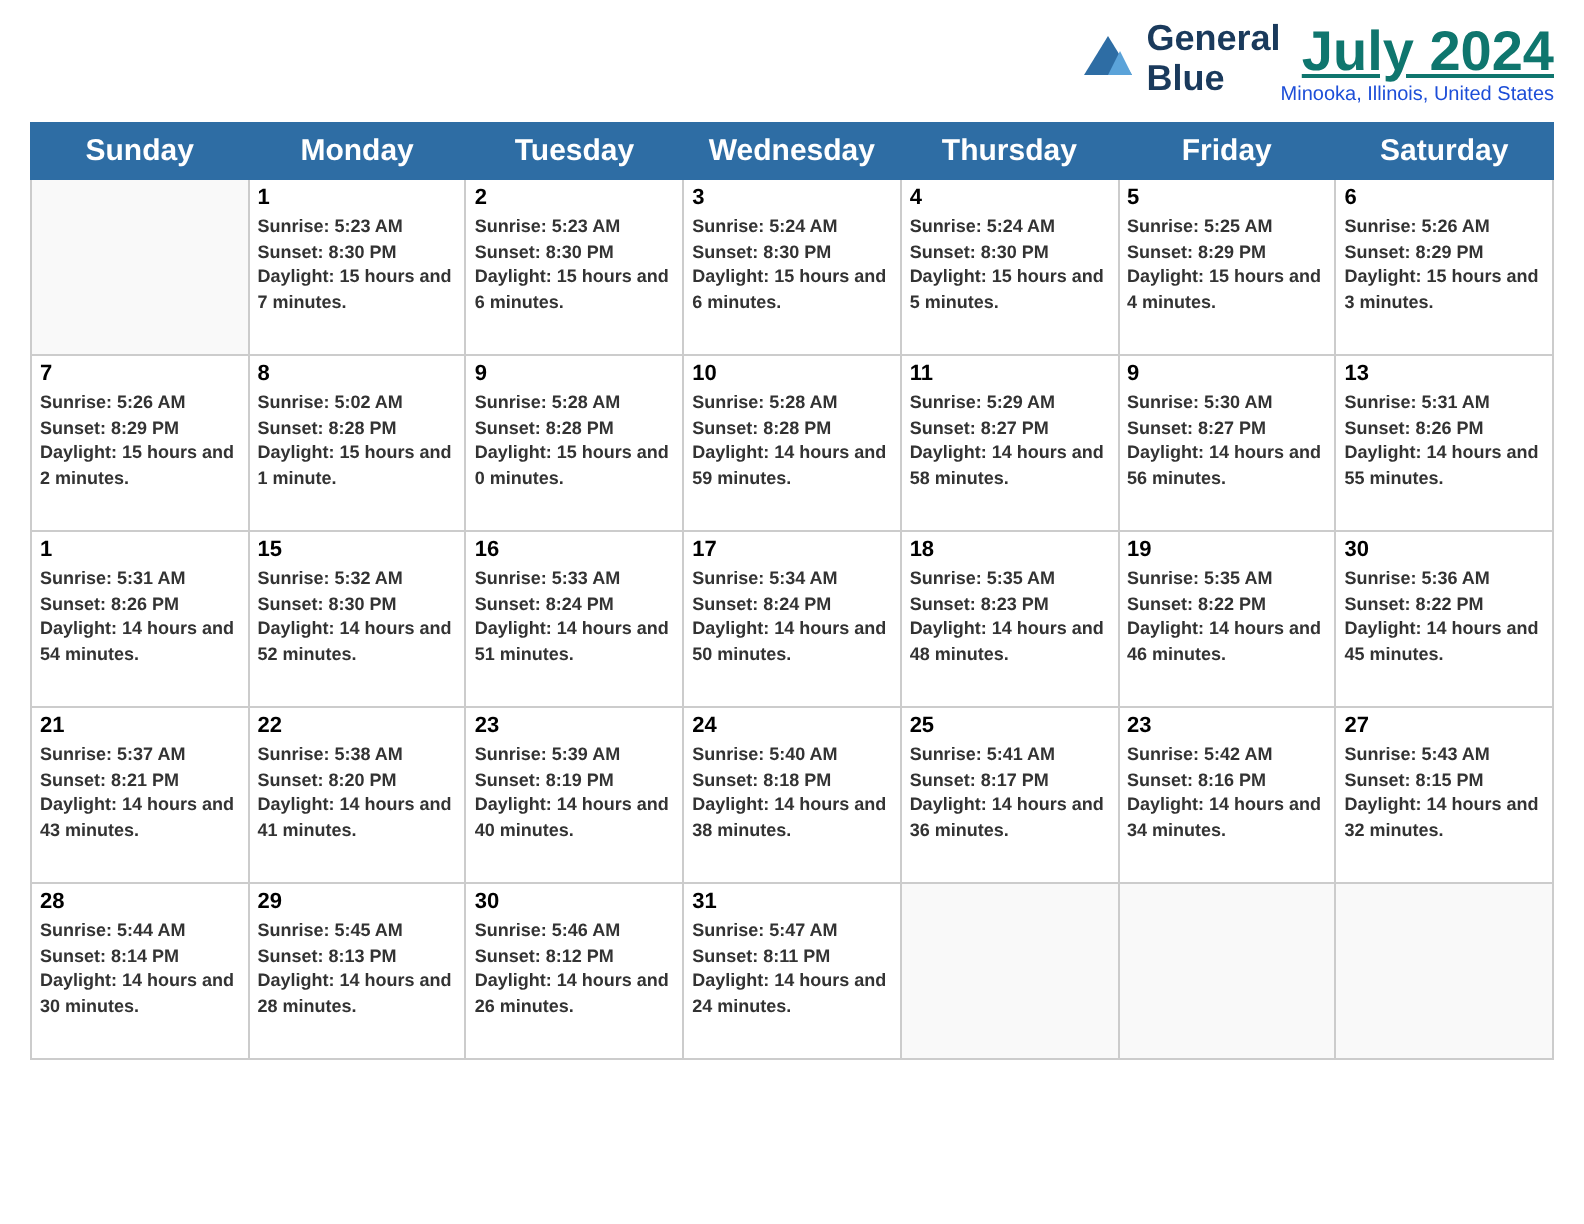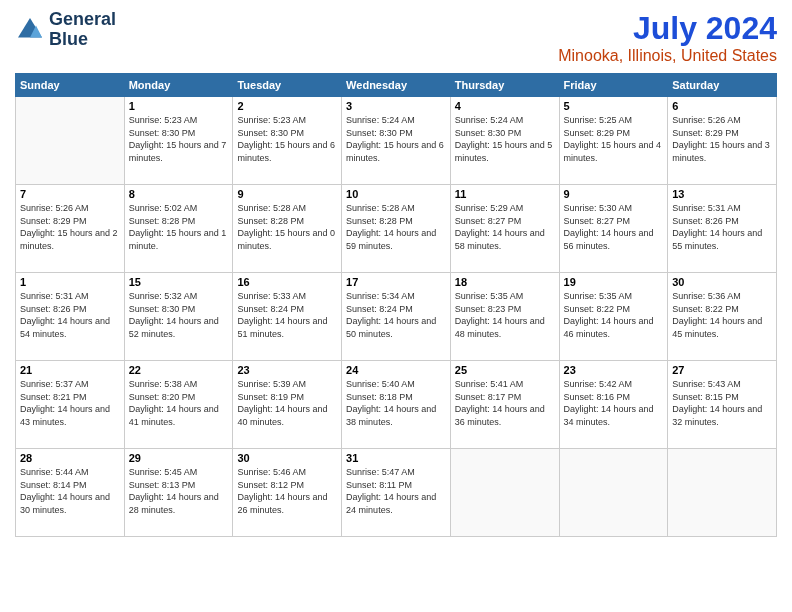--- a/index.html
+++ b/index.html
@@ -9,21 +9,21 @@
       width: 792px;
       height: 612px;
       overflow: hidden;
     }
     .container {
       width: 792px;
       padding: 10px 15px;
     }
     .header {
       display: flex;
-      justify-content: space-between;
+      justify-content: flex-end;
       align-items: flex-start;
       margin-bottom: 8px;
     }
     .logo {
       display: flex;
       align-items: center;
     }
     .logo-text {
       font-size: 18px;
       font-weight: bold;
@@ -32,40 +32,41 @@
     }
     .logo-icon {
       width: 30px;
       height: 30px;
       margin-right: 4px;
     }
     .title-block {
       text-align: right;
     }
     .month-title {
-      font-size: 32px;
-      font-weight: bold;
+      font-size: 28px;
+      font-weight: bold;
+      color: #0f766e;
+      text-decoration: underline;
+    }
+    .location {
+      font-size: 10px;
       color: #1d4ed8;
-    }
-    .location {
-      font-size: 16px;
-      color: #c2410c;
     }
     table {
       width: 100%;
       border-collapse: collapse;
       table-layout: fixed;
     }
     th {
       background-color: #2e6da4;
       color: #fff;
-      font-size: 11px;
+      font-size: 15px;
       font-weight: bold;
       padding: 5px 4px;
-      text-align: left;
+      text-align: center;
       border: 1px solid #2e6da4;
       margin-top: 24px;
     }
     td {
       border: 1px solid #ccc;
       vertical-align: top;
       padding: 3px 4px;
       font-size: 9.5px;
       color: #333;
       height: 88px;
@@ -77,20 +78,21 @@
       font-weight: bold;
       font-size: 11px;
       color: #000;
       display: block;
       margin-bottom: 2px;
     }
     .day-info {
       font-size: 9px;
       line-height: 1.4;
       color: #333;
+      font-weight: bold;
     }
   </style>
 </head>
 <body>
 
 <div class="container">
   <div class="header">
     <div class="logo">
       <svg class="logo-icon" viewBox="0 0 40 40">
         <polygon points="20,4 36,30 4,30" fill="#2e6da4"></polygon>

